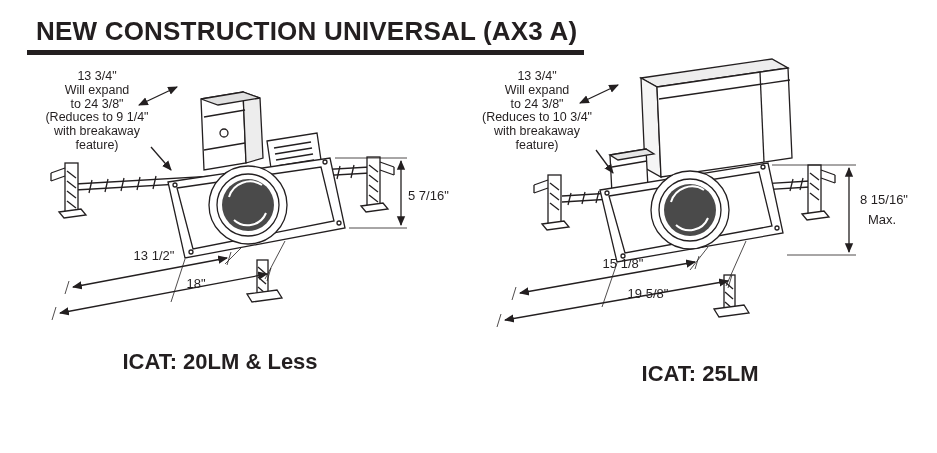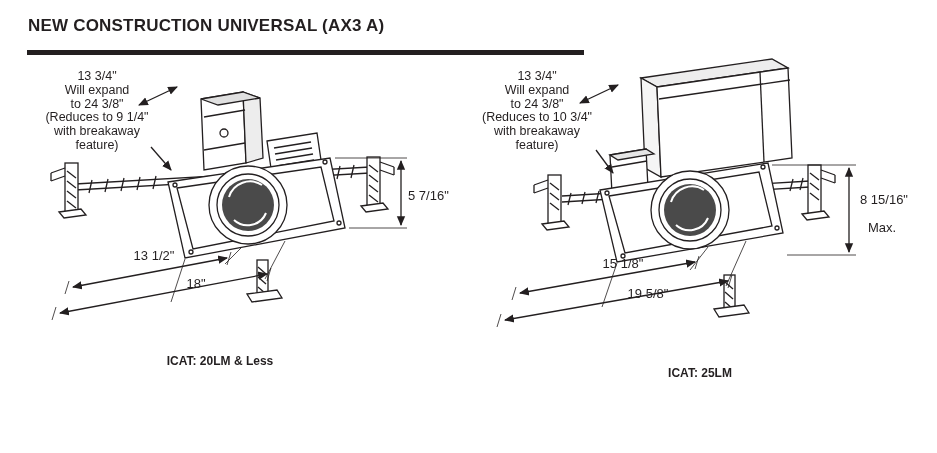--- a/index.html
+++ b/index.html
@@ -1,25 +1,25 @@
 <!DOCTYPE html>
 <html><head>
 <meta charset="utf-8">
 <style>
   html,body{margin:0;padding:0;background:#fff;}
   #page{position:relative;width:937px;height:453px;background:#ffffff;overflow:hidden;
         font-family:"Liberation Sans",sans-serif;color:#231f20;}
-  .title{position:absolute;left:28px;top:16px;font-size:17px;font-weight:bold;letter-spacing:0.2px;white-space:nowrap;text-align:center;}
+  .title{position:absolute;left:36px;top:16px;font-size:26px;font-weight:bold;letter-spacing:0.2px;white-space:nowrap;text-align:center;}
   .title-rule{position:absolute;left:27px;top:50px;width:557px;height:5px;background:#231f20;}
   .note{position:absolute;width:138px;text-align:center;font-size:12.5px;line-height:13.8px;}
   .note-left{left:28px;top:70px;}
   .note-right{left:468px;top:70px;}
   .dim-text{position:absolute;font-size:13px;white-space:nowrap;}
   .dim-center{text-align:center;}
-  .caption{position:absolute;text-align:center;font-weight:bold;font-size:12px;line-height:23px;}
+  .caption{position:absolute;text-align:center;font-weight:bold;font-size:22px;line-height:23px;}
   .caption-left{left:55px;top:350px;width:330px;}
   .caption-right{left:590px;top:362px;width:220px;}
   svg{position:absolute;}
   .lw{stroke:#231f20;stroke-width:1.3;fill:none;}
   .thin{stroke:#231f20;stroke-width:0.8;fill:none;}
 </style>
 </head>
 <body>
 
 <div id="page">
@@ -264,21 +264,21 @@
     <div>(Reduces to 10 3/4"</div>
     <div>with breakaway</div>
     <div>feature)</div>
   </div>
 
   <div class="dim-text" style="left:408px;top:188px">5 7/16"</div>
   <div class="dim-text dim-center" style="left:112px;top:248px;width:84px">13 1/2"</div>
   <div class="dim-text dim-center" style="left:168px;top:276px;width:56px">18"</div>
 
   <div class="dim-text" style="left:860px;top:192px">8 15/16"</div>
-  <div class="dim-text" style="left:868px;top:220px">Max.</div>
+  <div class="dim-text" style="left:868px;top:212px">Max.</div>
   <div class="dim-text dim-center" style="left:578px;top:256px;width:90px">15 1/8"</div>
   <div class="dim-text dim-center" style="left:598px;top:286px;width:100px">19 5/8"</div>
 
   <div class="caption caption-left">
     <div>ICAT: 20LM &amp; Less</div>
   </div>
 
   <div class="caption caption-right">
     <div>ICAT: 25LM</div>
   </div>

